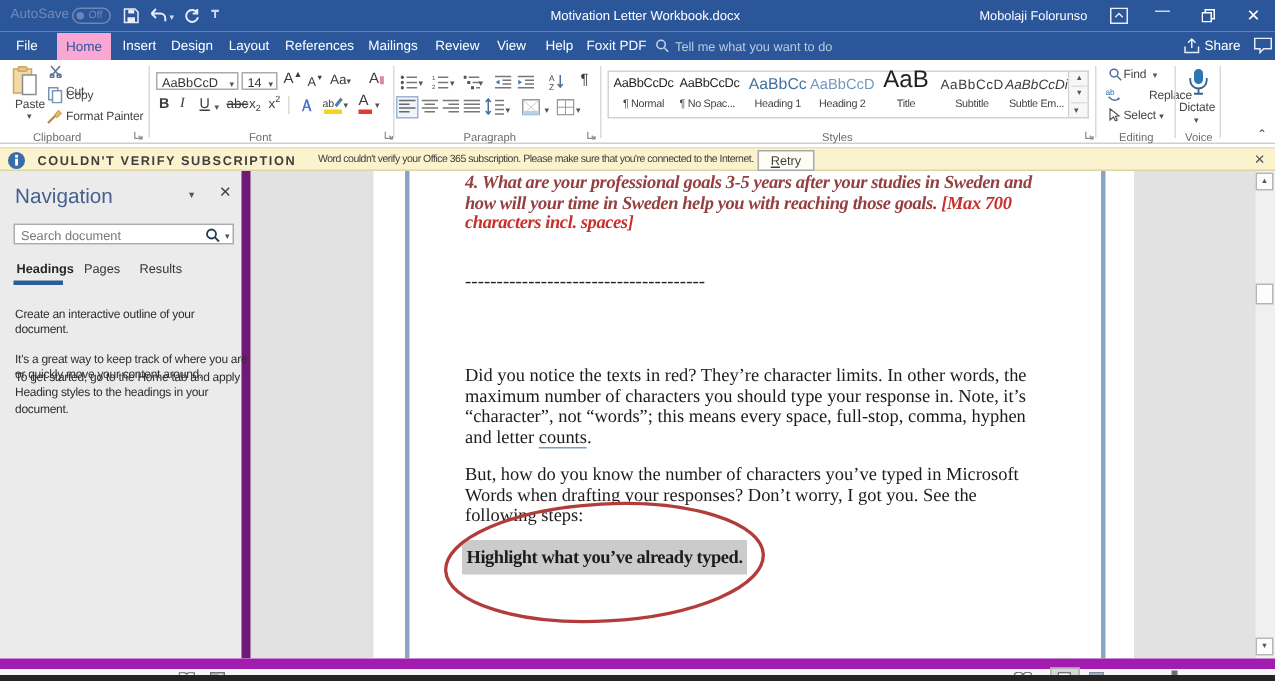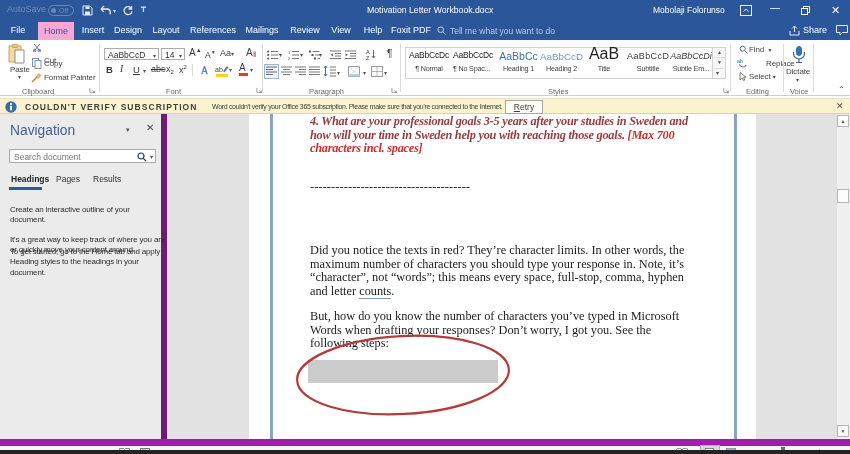--- a/index.html
+++ b/index.html
@@ -317,20 +317,21 @@
       <div class="abs" style="left:10px;top:133px;font-size:8px;letter-spacing:-0.18px;color:#2f2f2f;line-height:10.3px;white-space:nowrap;">To get started, go to the Home tab and apply<br>Heading styles to the headings in your<br>document.</div>
     </div>
     <div id="page"></div>
     <div class="abs" style="left:270px;top:0;width:2.5px;height:325px;background:#8aa5c4;"></div>
     <div class="abs" style="left:734px;top:0;width:2.5px;height:325px;background:#8aa5c4;"></div>
     <div class="serif abs" style="left:310px;top:1px;font-size:12.3px;line-height:13.6px;font-style:italic;font-weight:600;color:#944040;letter-spacing:-0.26px;white-space:nowrap;">4. What are your professional goals 3-5 years after your studies in Sweden and<br>how will your time in Sweden help you with reaching those goals. <span style="color:#c9302c;">[Max 700</span><br><span style="color:#c9302c;">characters incl. spaces]</span></div>
     <div class="serif abs" style="left:310px;top:66px;font-size:12.5px;color:#222;letter-spacing:0.05px;">--------------------------------------</div>
     <div class="serif abs" style="left:310px;top:130px;font-size:12.3px;line-height:13.6px;color:#1c1c1c;white-space:nowrap;">Did you notice the texts in red? They’re character limits. In other words, the<br>maximum number of characters you should type your response in. Note, it’s<br>“character”, not “words”; this means every space, full-stop, comma, hyphen<br>and letter <span style="border-bottom:1.5px solid #7c9cc8;">counts</span>.</div>
     <div class="serif abs" style="left:310px;top:196px;font-size:12.3px;line-height:13.6px;color:#1c1c1c;white-space:nowrap;">But, how do you know the number of characters you’ve typed in Microsoft<br>Words when drafting your responses? Don’t worry, I got you. See the<br>following steps:</div>
     <div class="abs" style="left:308px;top:246px;width:190px;height:23px;background:#cbcbcb;"></div>
+    <div class="serif abs" style="left:311px;top:250px;font-size:12.3px;font-weight:bold;color:#1c1c1c;letter-spacing:-0.3px;white-space:nowrap;">Highlight what you’ve already typed.</div>
     <svg class="abs" style="left:288px;top:216px;" width="230" height="92" viewBox="0 0 230 92">
       <ellipse cx="115" cy="45" rx="106" ry="39" fill="none" stroke="#b23c3c" stroke-width="2.2" transform="rotate(-3 115 45)"></ellipse>
     </svg>
 
     <div class="abs" style="left:836px;top:0;width:14px;height:325px;background:#f0f0f0;border-left:1px solid #e0e0e0;"></div>
     <div class="abs" style="left:837px;top:1px;width:12px;height:12px;background:#fdfdfd;border:1px solid #b5b5b5;">
       <div style="position:absolute;left:2.5px;top:2px;font-size:5px;color:#555;">▲</div>
     </div>
     <div class="abs" style="left:837px;top:75px;width:12px;height:14px;background:#fdfdfd;border:1px solid #b5b5b5;"></div>
     <div class="abs" style="left:837px;top:311px;width:12px;height:12px;background:#fdfdfd;border:1px solid #b5b5b5;">

